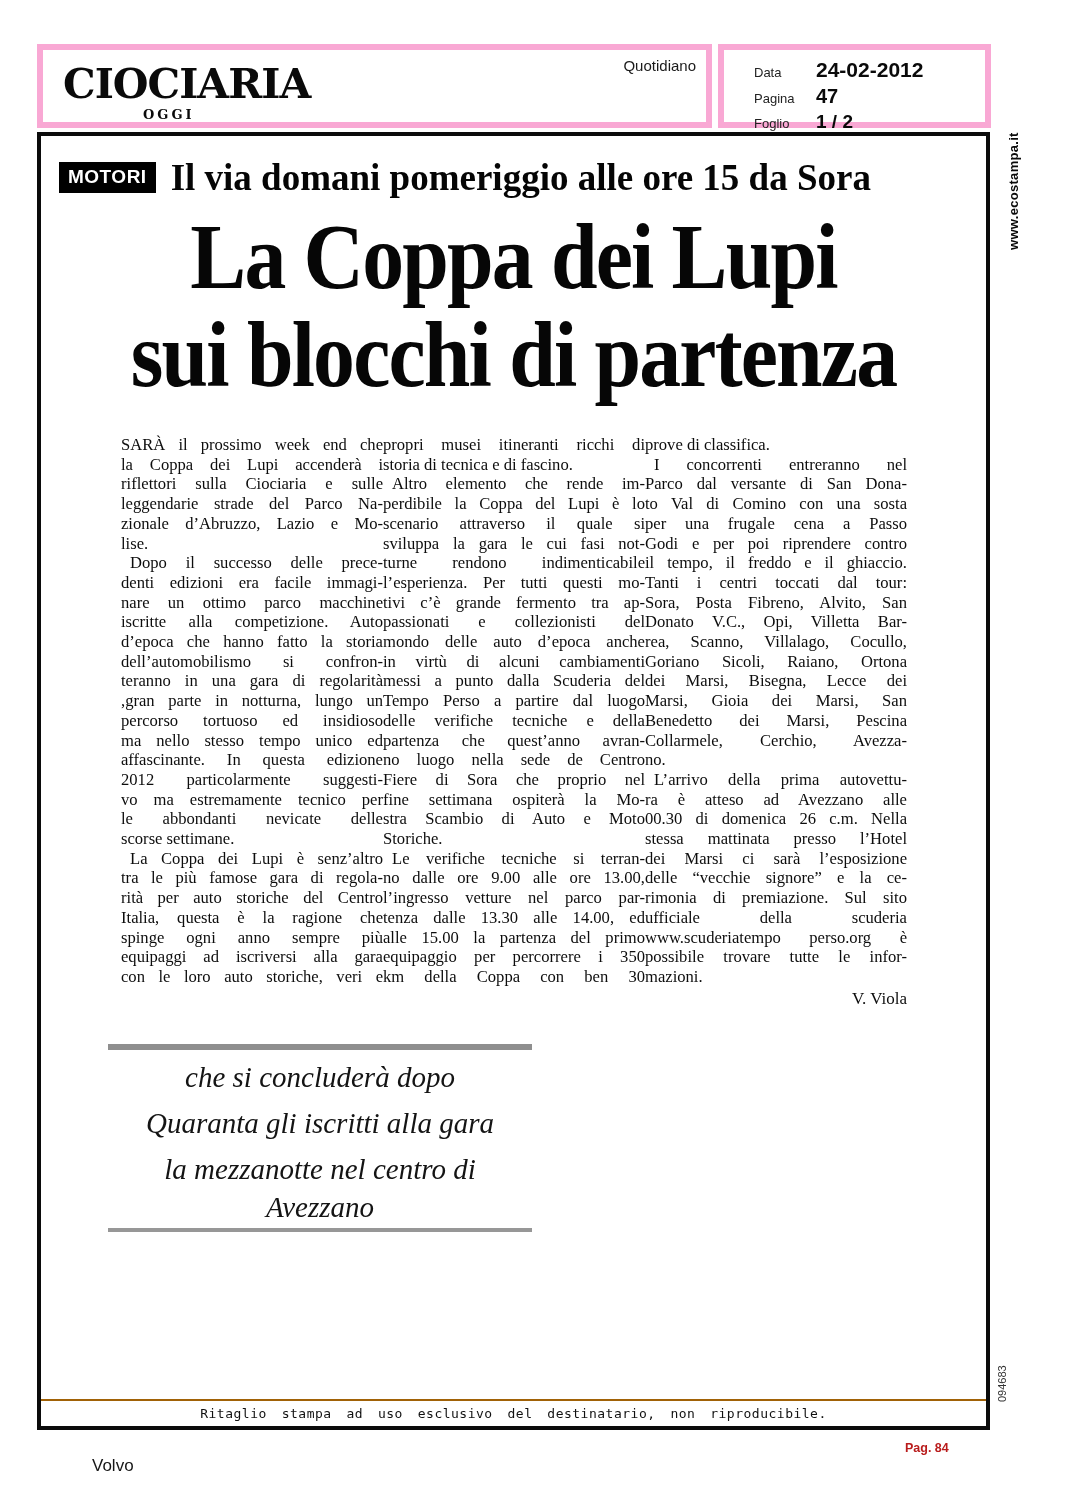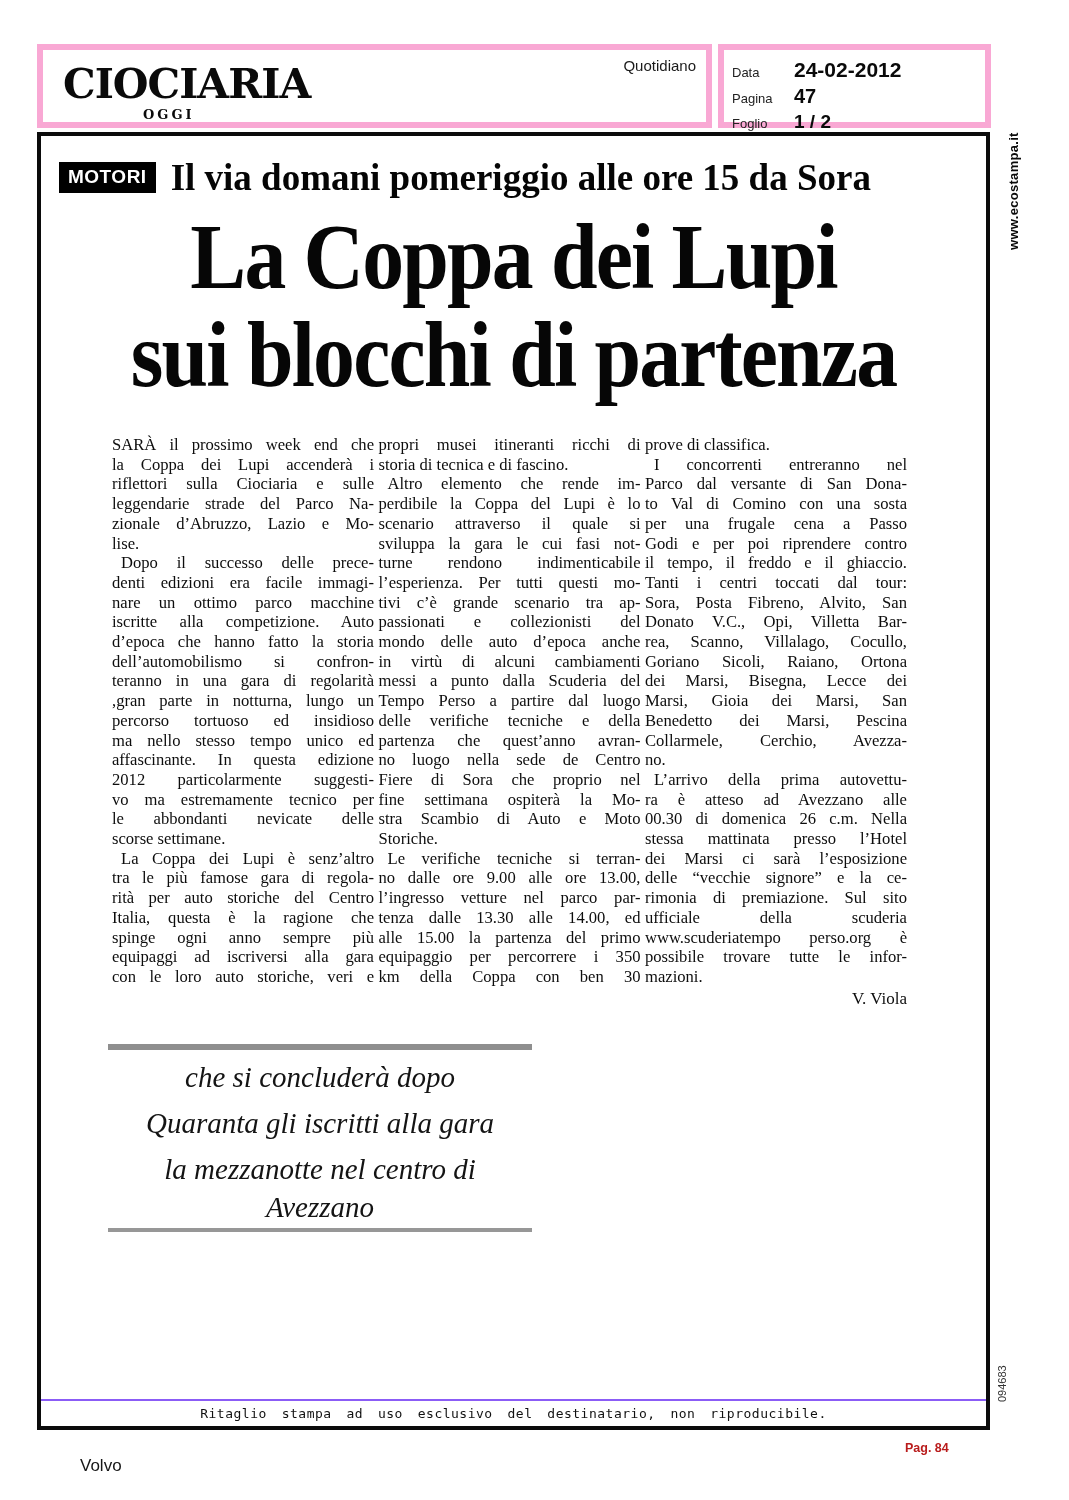--- a/index.html
+++ b/index.html
@@ -10,58 +10,58 @@
 
   
   .hbox{box-sizing:border-box;border:6px solid #f9a8d4;background:#fff;}
   .logo-box{left:37px;top:44px;width:675px;height:84px;}
   .logo{position:absolute;left:20px;top:10px;font-family:"DejaVu Serif",serif;
         font-weight:bold;font-size:41px;letter-spacing:-1px;color:#0a0a0a;}
   .logo-sub{position:absolute;left:100px;top:57px;font-family:"DejaVu Serif",serif;
         font-weight:bold;font-size:13px;letter-spacing:3px;color:#0a0a0a;}
   .quotidiano{position:absolute;right:10px;top:7px;font-family:"Liberation Sans",sans-serif;
         font-size:15px;color:#1a1a1a;}
-  .data-box{left:718px;top:44px;width:273px;height:84px;padding:8px 0 0 8px;}
+  .data-box{left:718px;top:44px;width:273px;height:84px;padding:8px 0 0 30px;}
   .drow{display:flex;align-items:baseline;margin-bottom:3px;}
   .dlabel{width:62px;font-family:"Liberation Sans",sans-serif;font-size:13px;color:#222;}
   .dval{font-family:"Liberation Sans",sans-serif;font-weight:bold;color:#0a0a0a;}
   .dval.v1{font-size:21px;text-align:right;} .dval.v2{font-size:20px;} .dval.v3{font-size:19px;}
 
   
   .frame{left:37px;top:132px;width:953px;height:1298px;box-sizing:border-box;
          border:4px solid #0b0b0b;background:#fff;}
 
   .kicker{left:18px;top:20px;display:flex;align-items:center;}
   .kicker-tag{background:#000;color:#fff;font-family:"Liberation Sans",sans-serif;
         font-weight:bold;font-size:19px;padding:4px 9px 5px 9px;letter-spacing:0.5px;}
   .kicker-text{margin-left:15px;font-weight:bold;font-size:37px;color:#050505;white-space:nowrap;}
 
   .headline{left:0;top:72px;width:100%;text-align:center;}
   .headline-line{display:block;white-space:nowrap;font-weight:bold;font-size:93px;
         line-height:98px;letter-spacing:-2px;color:#060606;
         transform:scaleX(0.9);transform-origin:50% 50%;}
 
-  .columns{left:71px;top:299px;width:795px;display:flex;justify-content:space-between;}
+  .columns{left:71px;top:299px;width:795px;display:flex;justify-content:flex-end;}
   .col{width:262px;}
   .bodyline{font-size:16.6px;line-height:19.7px;text-align:justify;text-align-last:justify;color:#0d0d0d;}
   .bodyline.parend{text-align-last:left;}
   .bodyline.indent{text-indent:9px;}
   .byline{font-size:17px;font-weight:normal;text-align:right;margin-top:2px;}
 
   .pullquote{left:67px;top:908px;width:424px;}
   .pq-bar-top{height:6px;background:#8f8f8f;}
   .pq-text{margin-top:8px;font-style:italic;font-size:29px;line-height:38px;text-align:center;color:#141414;}
   .pq-bar-bottom{height:4px;background:#979797;margin-top:2px;}
 
-  .disclaimer{left:0;right:0;bottom:0;border-top:2px solid #8b5cf6;text-align:center;
+  .disclaimer{left:0;right:0;bottom:0;border-top:2px solid #a16207;text-align:center;
         padding:5px 0 5px 0;font-family:"DejaVu Sans Mono",monospace;font-size:13px;
         word-spacing:0.5em;letter-spacing:0.5px;color:#111;}
 
   
-  .client{left:80px;top:1456px;font-family:"Liberation Sans",sans-serif;font-size:17px;color:#161616;}
+  .client{left:92px;top:1456px;font-family:"Liberation Sans",sans-serif;font-size:17px;color:#161616;}
   .pageref{left:905px;top:1441px;font-family:"Liberation Sans",sans-serif;font-weight:bold;
         font-size:12.5px;color:#b91c1c;}
   .vtext{writing-mode:vertical-rl;transform:rotate(180deg);font-family:"Liberation Sans",sans-serif;
         color:#0a0a0a;white-space:nowrap;}
   .watermark{left:1006px;top:145px;height:105px;font-size:13px;font-weight:bold;letter-spacing:0.3px;}
   .code{left:996px;top:1364px;height:38px;font-size:11px;color:#333;}
 </style>
 </head>
 <body>
 
@@ -133,21 +133,21 @@
         </div>
       <div class="col">
           <div class="bodyline">propri musei itineranti ricchi di</div>
           <div class="bodyline parend">storia di tecnica e di fascino.</div>
           <div class="bodyline indent">Altro elemento che rende im-</div>
           <div class="bodyline">perdibile la Coppa del Lupi è lo</div>
           <div class="bodyline">scenario attraverso il quale si</div>
           <div class="bodyline">sviluppa la gara le cui fasi not-</div>
           <div class="bodyline">turne rendono indimenticabile</div>
           <div class="bodyline">l’esperienza. Per tutti questi mo-</div>
-          <div class="bodyline">tivi c’è grande scenario tra ap-</div>
+          <div class="bodyline">tivi c’è grande fermento tra ap-</div>
           <div class="bodyline">passionati e collezionisti del</div>
           <div class="bodyline">mondo delle auto d’epoca anche</div>
           <div class="bodyline">in virtù di alcuni cambiamenti</div>
           <div class="bodyline">messi a punto dalla Scuderia del</div>
           <div class="bodyline">Tempo Perso a partire dal luogo</div>
           <div class="bodyline">delle verifiche tecniche e della</div>
           <div class="bodyline">partenza che quest’anno avran-</div>
           <div class="bodyline">no luogo nella sede de Centro</div>
           <div class="bodyline">Fiere di Sora che proprio nel</div>
           <div class="bodyline">fine settimana ospiterà la Mo-</div>

